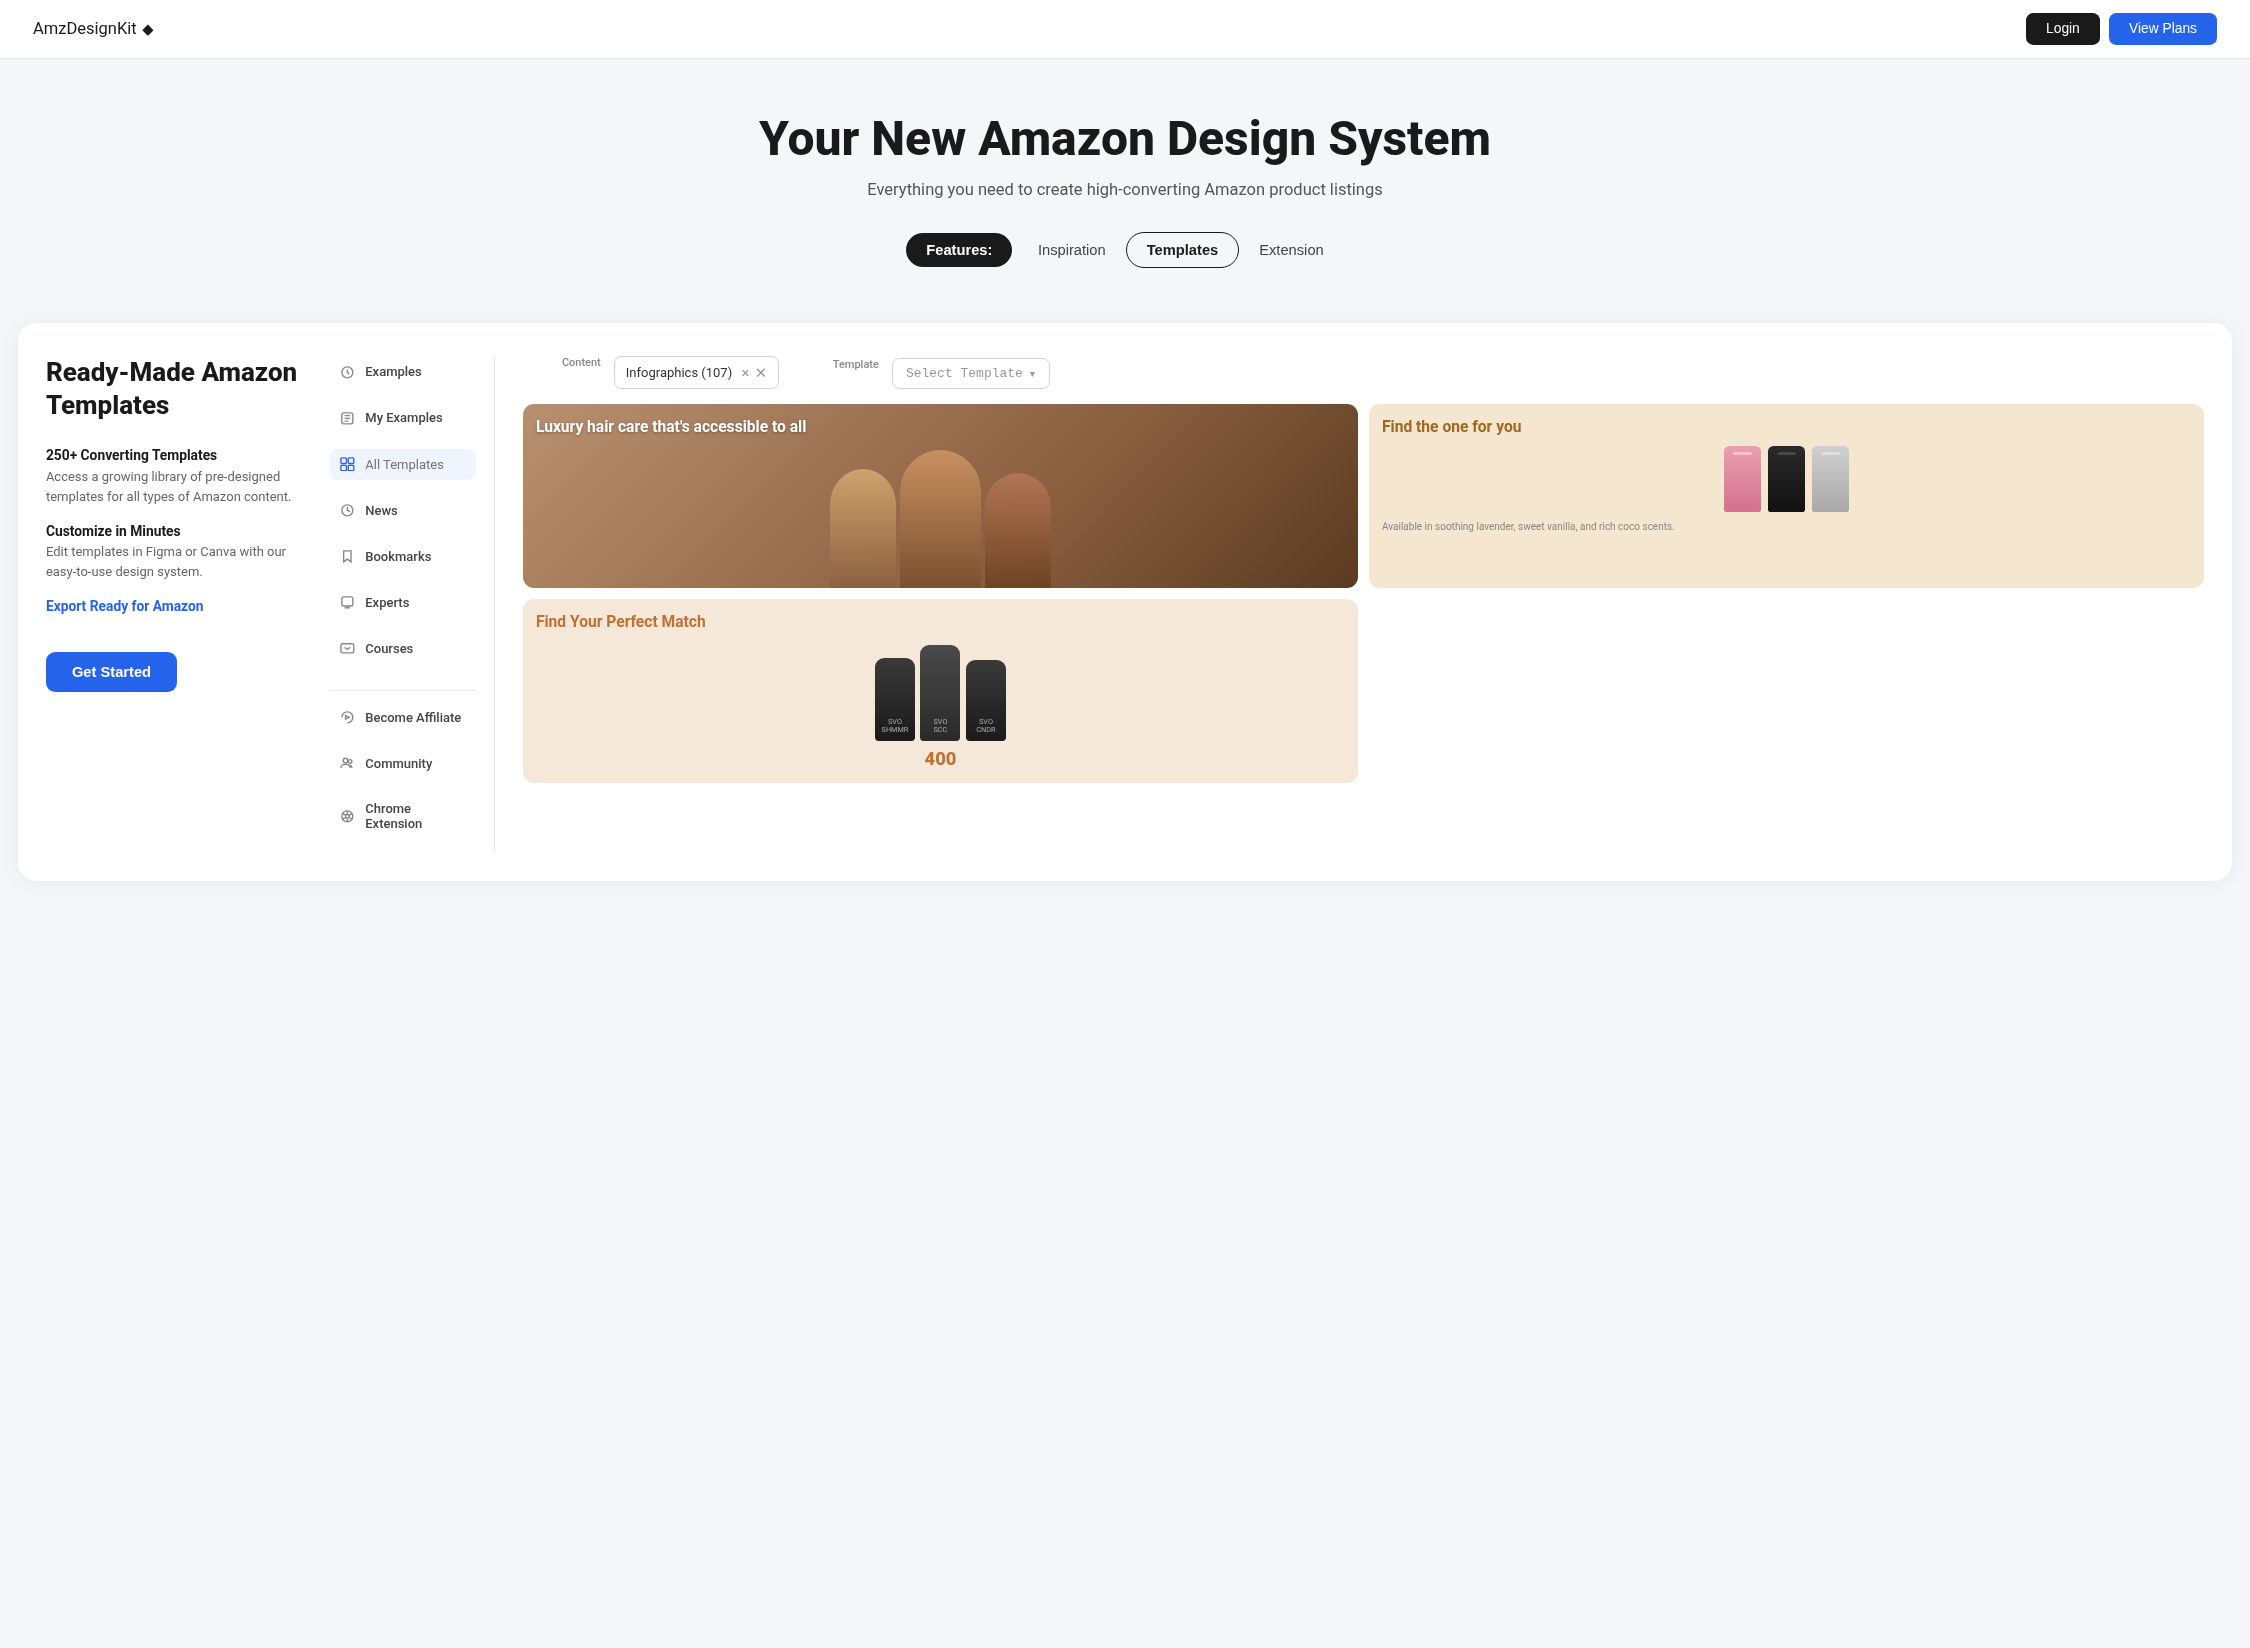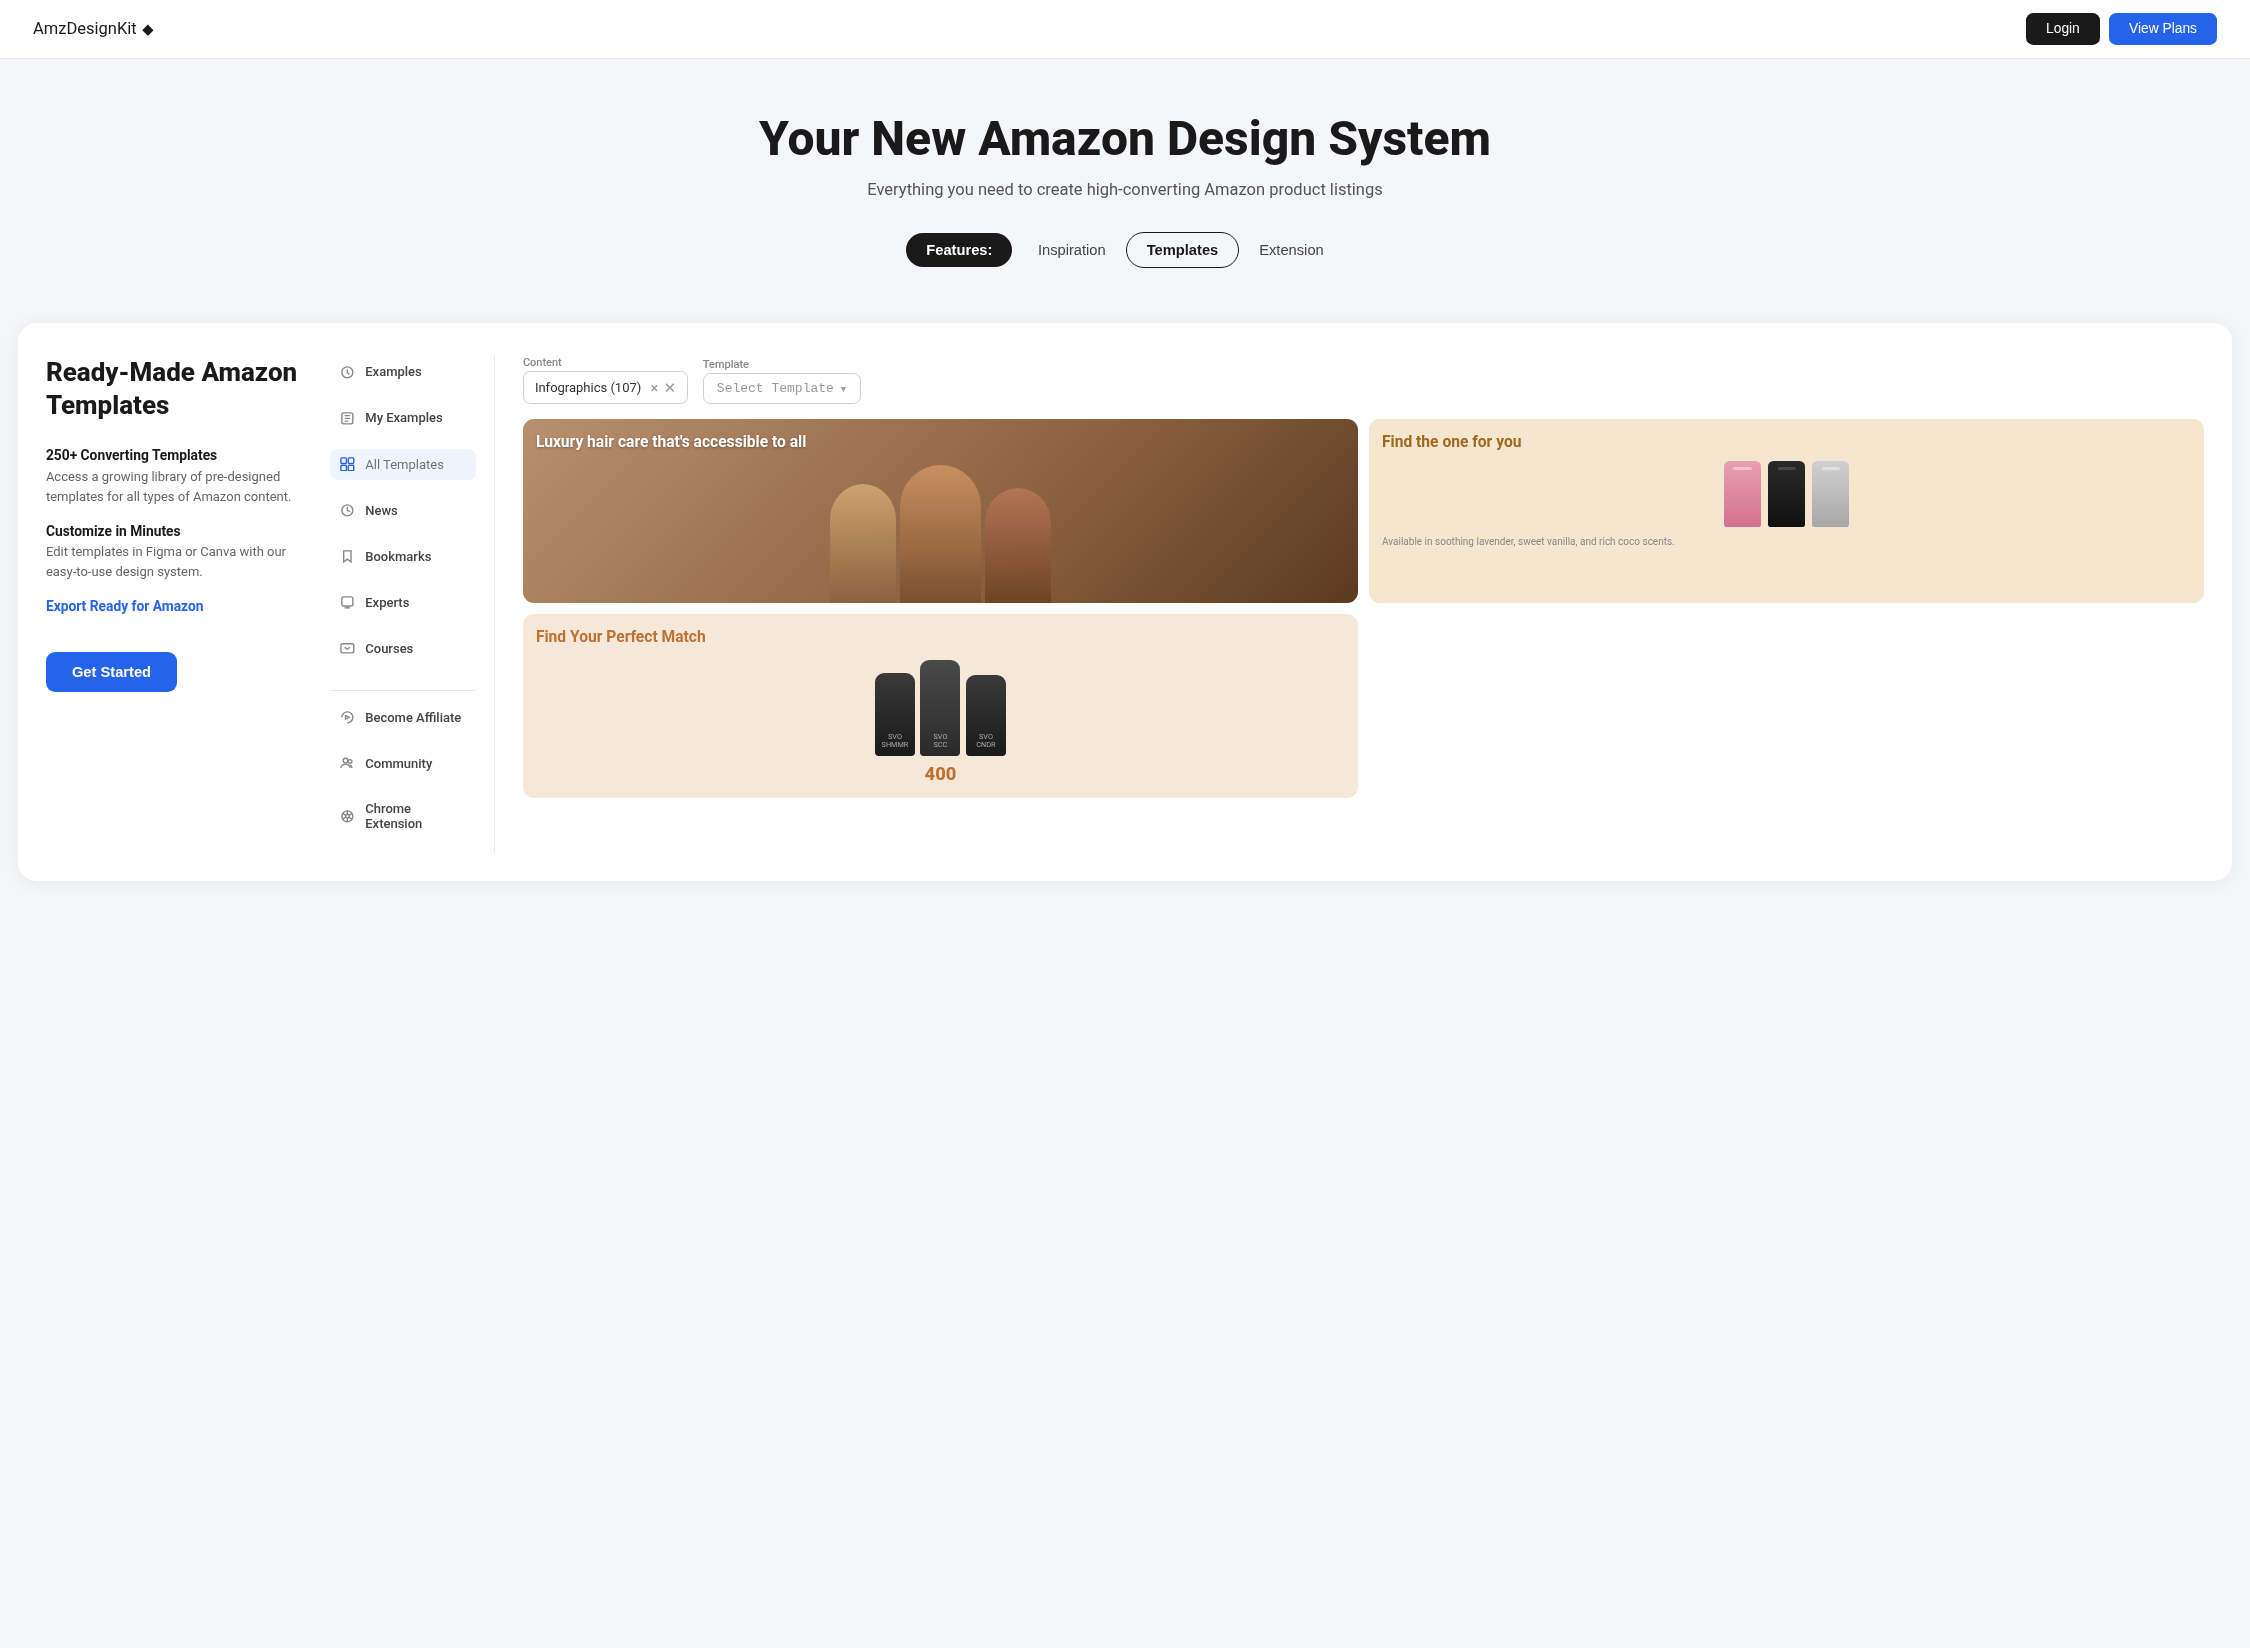--- a/index.html
+++ b/index.html
@@ -41,21 +41,21 @@
     .nav-section { display: flex; flex-direction: column; gap: 15px; margin-bottom: 14.7px; }
     .nav-divider { border: none; border-top: 0.9px solid #e8e8e8; margin: 9.2px 0; }
     .nav-item { display: flex; align-items: center; gap: 9.2px; padding: 7.3px 9.2px; border-radius: 7.3px; cursor: pointer; font-size: 13px; color: #444; font-weight: 500; }
     .nav-item.active { color: #737373; background: #f0f4ff; font-weight: 400; }
     .nav-icon { width: 16.5px; height: 16.5px; display: flex; align-items: center; justify-content: center; flex-shrink: 0; }
     .nav-icon svg { width: 14.7px; height: 14.7px; }
 
     
     .right-panel { flex: 1; min-width: 0; }
     .filter-row { display: flex; gap: 14.7px; margin-bottom: 14.7px; align-items: flex-end; }
-    .filter-group { display: flex; flex-direction: column; gap: 2px; }
+    .filter-group { display: flex; flex-direction: row; gap: 13px; margin-left: 39px; }
     .filter-label { font-size: 11px; color: #888; font-weight: 500; }
     .filter-tag { display: flex; align-items: center; gap: 5.5px; background: #fff; border: 0.9px solid #d0d0d0; border-radius: 7.3px; padding: 6.4px 11px; font-size: 13px; color: #333; }
     .filter-tag .tag-x { cursor: pointer; color: #999; font-size: 14.7px; margin-left: 3.7px; }
     .filter-tag .tag-clear { cursor: pointer; color: #999; font-size: 14.7px; }
     .filter-select { display: flex; align-items: center; gap: 5.5px; background: #fff; border: 0.9px solid #d0d0d0; border-radius: 7.3px; padding: 6.4px 13px; font-size: 13px; color: #999; cursor: pointer; min-width: 147px; justify-content: space-between; font-family: Liberation Mono, monospace; }
 
     
     .template-grid { display: grid; grid-template-columns: 1fr 1fr; gap: 11px; }
     .template-card { border-radius: 11px; overflow: hidden; position: relative; cursor: pointer; }
   </style>

